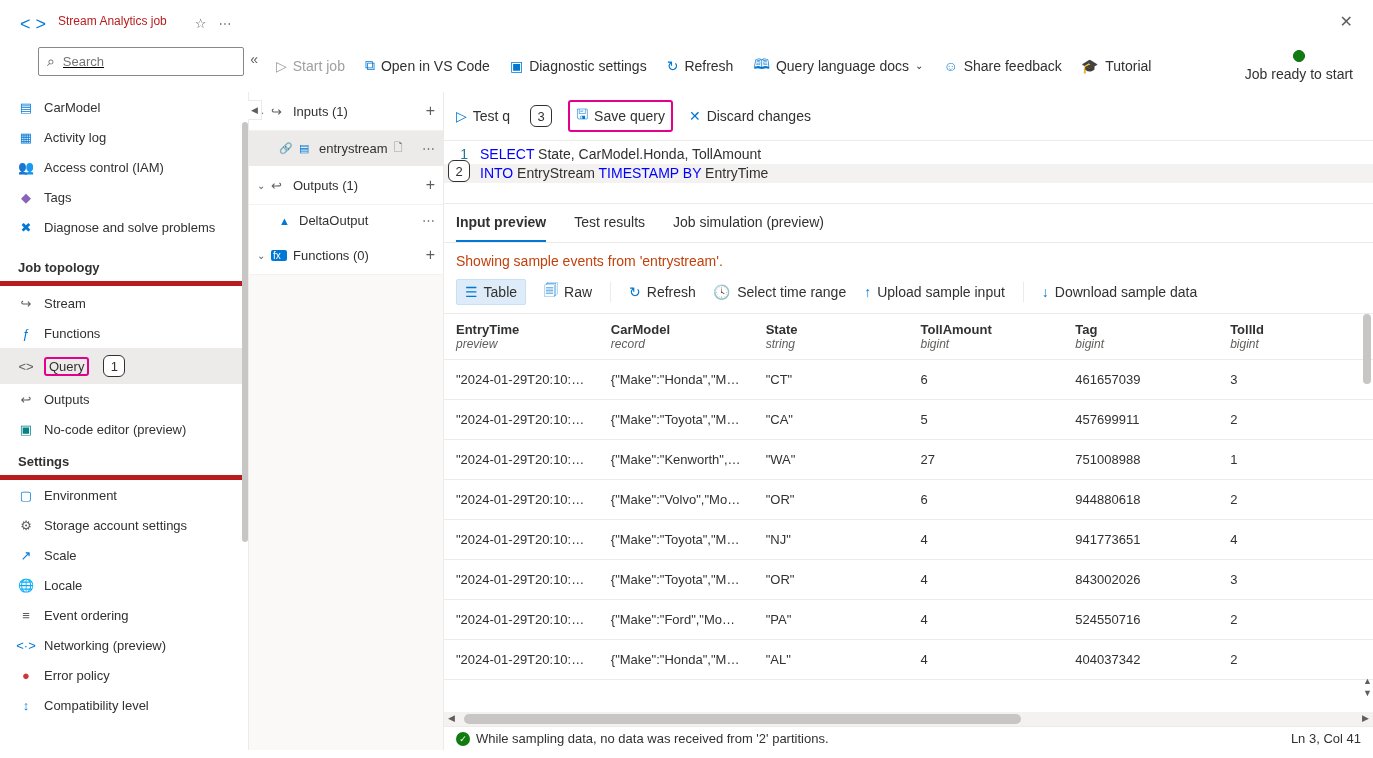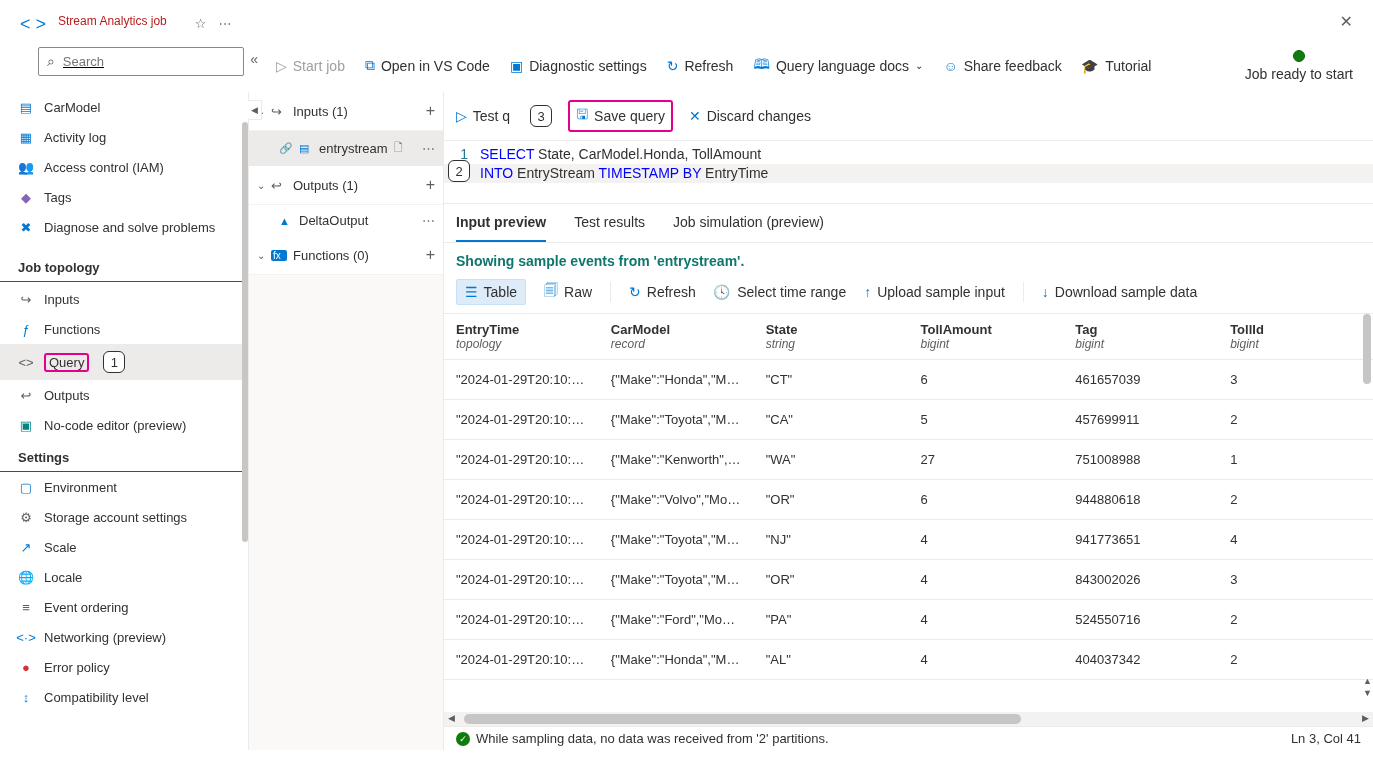--- a/index.html
+++ b/index.html
@@ -23,21 +23,21 @@
 .green-dot { width: 12px; height: 12px; border-radius: 50%; background: #107c10; border: 1px solid #0b6a0b; }
 
 .main-layout { display: flex; height: calc(100vh - 100px); }
 
 .sidebar-left { width: 248px; border-right: none; display: flex; flex-direction: column; position: relative; }
 .search-box { margin: 0 12px 8px 18px; display: flex; align-items: center; border: 1px solid #8a8886; border-radius: 2px; padding: 4px 8px; }
 .search-box input { border: none; outline: none; flex: 1; font-size: 13px; padding: 2px; text-decoration: underline; }
 .collapse-btn { position: absolute; right: -2px; top: 4px; color: #605e5c; cursor: pointer; }
 
 .nav-section { padding: 0 0 8px 0; }
-.nav-header { font-size: 13px; font-weight: 600; padding: 10px 18px 6px 18px; color: #323130; border-bottom: 1px solid #b91c1c; margin-bottom: 2px; }
+.nav-header { font-size: 13px; font-weight: 600; padding: 10px 18px 6px 18px; color: #323130; border-bottom: 5px solid #b91c1c; margin-bottom: 2px; }
 .nav-header.settings-hdr { margin-bottom: 0; }
 .nav-item { display: flex; align-items: center; gap: 10px; padding: 7px 18px; cursor: pointer; font-size: 13px; }
 .nav-item.active { background: #edebe9; }
 .nav-item .nicon { width: 16px; height: 16px; display: inline-flex; align-items: center; justify-content: center; color: #0078d4; font-size: 13px; }
 .nav-item .nicon.gray { color: #605e5c; }
 .nav-item .nicon.purple { color: #8764b8; }
 .nav-item .nicon.teal { color: #038387; }
 .nav-item .nicon.red { color: #d13438; }
 
 .annot-box { border: 2px solid #e3008c; border-radius: 3px; padding: 0 3px; }
@@ -66,21 +66,21 @@
 .code-line { display: flex; }
 .gutter { width: 36px; text-align: right; padding-right: 12px; color: #237893; user-select: none; }
 .code { white-space: pre; }
 .code .kw { color: #0000ff; }
 .line2-annot { position: absolute; left: 0px; top: 19px; }
 
 .results-area { border-top: 1px solid #edebe9; flex: 1; display: flex; flex-direction: column; min-height: 0; }
 .tabs { display: flex; border-bottom: 1px solid #edebe9; padding: 0 12px; gap: 28px; }
 .tab { padding: 10px 0; cursor: pointer; font-size: 14px; }
 .tab.active { border-bottom: 2px solid #0078d4; font-weight: 600; }
-.sample-info { padding: 10px 12px 6px 12px; font-size: 14px; color: #0f766e; font-weight: bold; }
+.sample-info { padding: 10px 12px 6px 12px; font-size: 14px; color: #c2410c; }
 .preview-toolbar { display: flex; align-items: center; padding: 4px 12px 8px 12px; gap: 18px; font-size: 14px; border-bottom: 1px solid #edebe9; }
 .pt-item { display: flex; align-items: center; gap: 6px; cursor: pointer; }
 .pt-item .icon { color: #0078d4; }
 .pt-item.sel { background: #deecf9; padding: 4px 8px; border: 1px solid #c7e0f4; border-radius: 2px; }
 .pt-sep { width: 1px; height: 20px; background: #edebe9; }
 
 .data-table { flex: 1; overflow: auto; position: relative; }
 table { width: 100%; border-collapse: collapse; table-layout: fixed; }
 th { text-align: left; padding: 8px 12px; font-weight: 600; font-size: 13px; border-bottom: 1px solid #edebe9; }
 th .type { display: block; font-weight: 400; font-style: italic; color: #605e5c; font-size: 12px; }
@@ -176,21 +176,21 @@
           <span>Tags</span>
         </div>
       <div class="nav-item">
           <span class="nicon">✖</span>
           <span>Diagnose and solve problems</span>
         </div>
     </div>
     <div class="nav-header">Job topology</div>
     <div class="nav-item">
         <span class="nicon gray">↪</span>
-        <span>Inputs</span>
+        <span>Stream</span>
       </div>
     <div class="nav-item">
         <span class="nicon">ƒ</span>
         <span>Functions</span>
       </div>
     <div class="nav-item active">
         <span class="nicon gray">&lt;&gt;</span>
         <span class="annot-box">Query</span>
         <span class="annot-circle">1</span>
       </div>
@@ -339,21 +339,21 @@
         <div class="pt-sep"></div>
         <div class="pt-item">
             <span class="icon">↓</span>
             <span>Download sample data</span>
           </div>
       </div>
       <div class="data-table">
         <table>
           <thead>
               <tr id="thead-row">
-                <th>EntryTime<span class="type">topology</span></th>
+                <th>EntryTime<span class="type">preview</span></th>
                 <th>CarModel<span class="type">record</span></th>
                 <th>State<span class="type">string</span></th>
                 <th>TollAmount<span class="type">bigint</span></th>
                 <th>Tag<span class="type">bigint</span></th>
                 <th>TollId<span class="type">bigint</span></th>
               </tr>
             </thead>
           <tbody id="tbody">
               <tr>
                 <td>"2024-01-29T20:10:00....</td>

